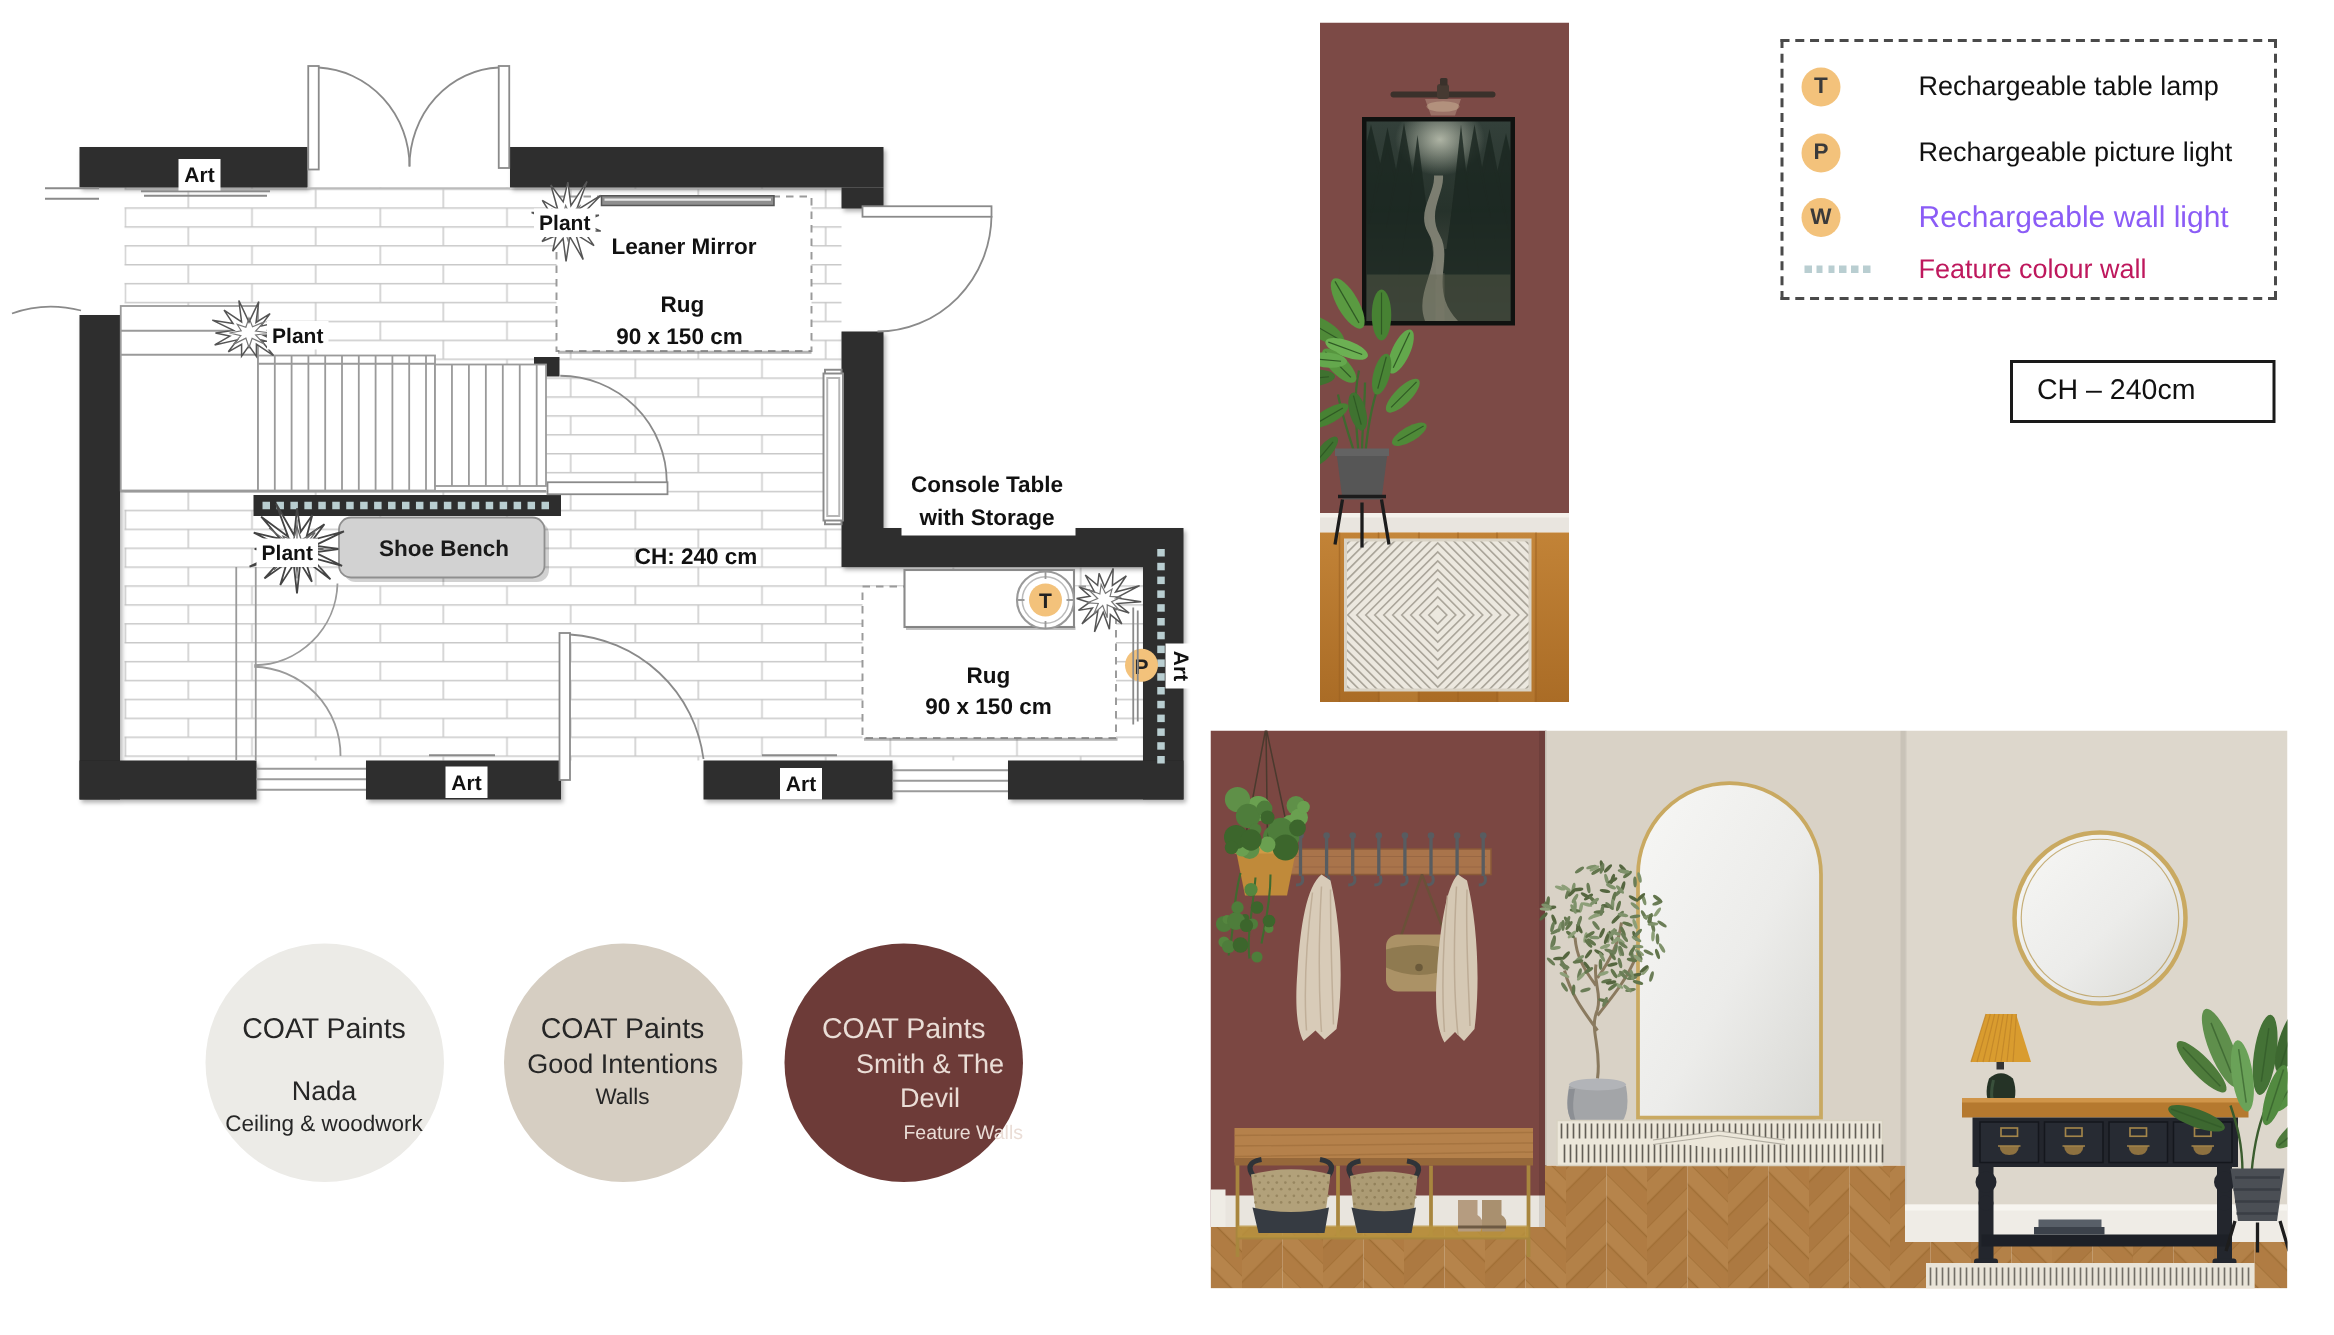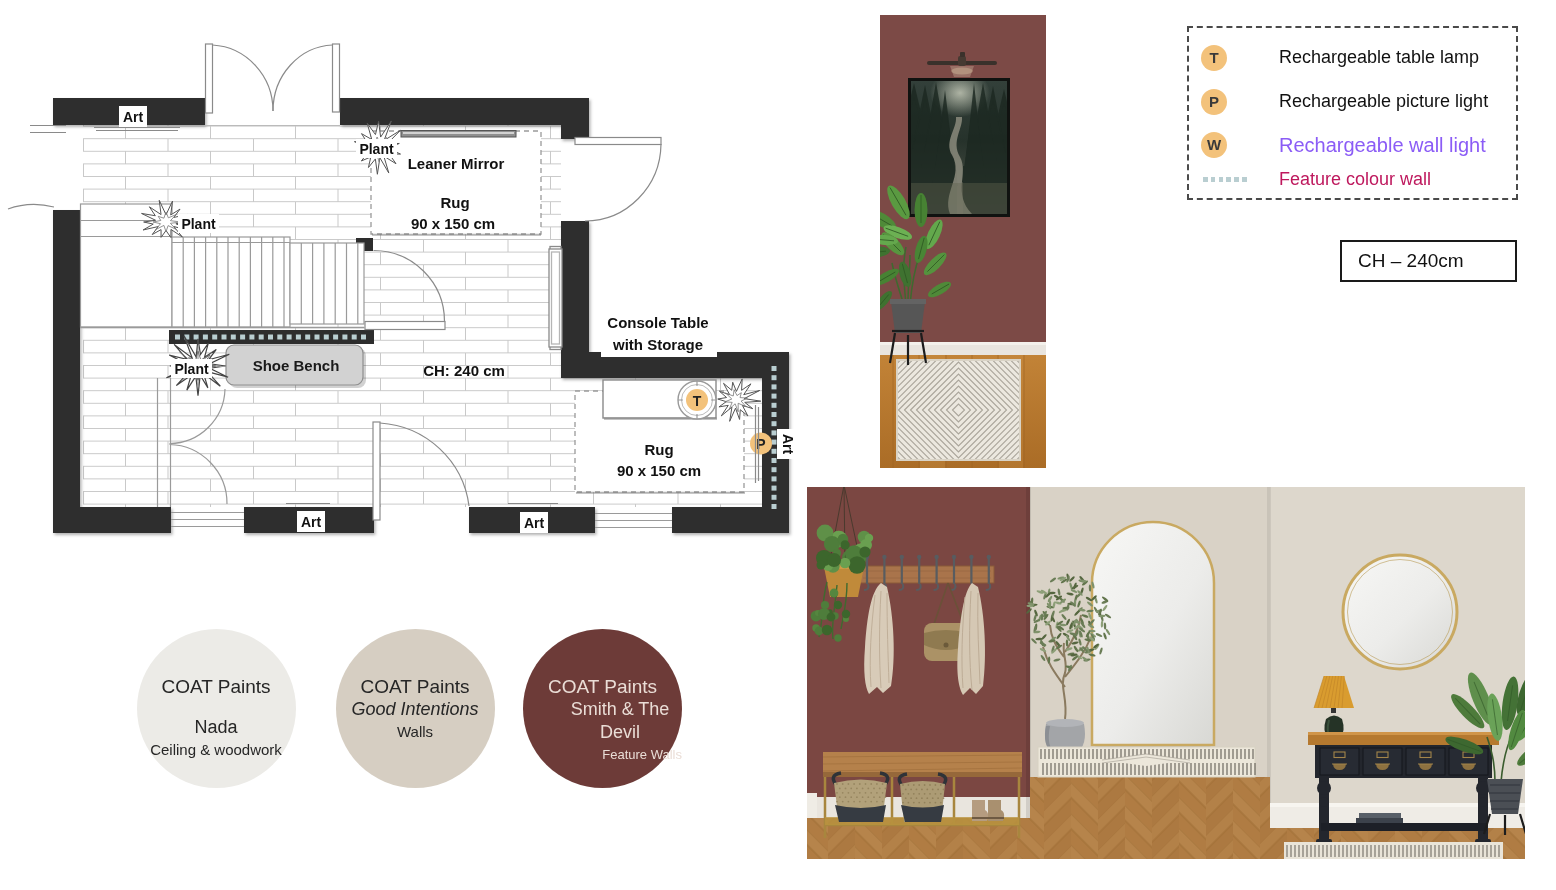--- a/index.html
+++ b/index.html
@@ -944,21 +944,21 @@
 </svg>
 
 <div style="position:absolute;left:136.5px;top:629px;width:159px;height:159px;border-radius:50%;background:#ecebe7;color:#262626;text-align:center;">
       <div style="margin-top:46px;font-size:19px;line-height:23px;">COAT Paints</div>
       <div style="font-size:18px;line-height:23px;margin-top:18px;">Nada</div>
       <div style="font-size:15px;line-height:21px;">Ceiling &amp; woodwork</div>
     </div>
 
 <div style="position:absolute;left:335.5px;top:629px;width:159px;height:159px;border-radius:50%;background:#d6cec2;color:#262626;text-align:center;">
       <div style="margin-top:46px;font-size:19px;line-height:23px;">COAT Paints</div>
-      <div style="font-size:18px;line-height:23px;font-style:italic;">Good Intentions</div>
+      <div style="font-size:18px;line-height:23px;">Good Intentions</div>
       <div style="font-size:15px;line-height:21px;text-align:center;">Walls</div>
     </div>
 
 <div style="position:absolute;left:523.0px;top:629px;width:159px;height:159px;border-radius:50%;background:#6d3b38;color:#eaddd6;text-align:center;">
       <div style="margin-top:46px;font-size:19px;line-height:23px;">COAT Paints</div>
       <div style="font-size:18px;line-height:23px;margin-left:35px;">Smith &amp; The Devil</div>
       <div style="font-size:13px;line-height:21px;text-align:right;">Feature Walls</div>
     </div>
 
 <div style="position:absolute;left:1187px;top:26px;width:331px;height:174px;border:2px dashed #4a4a4a;box-sizing:border-box;">

